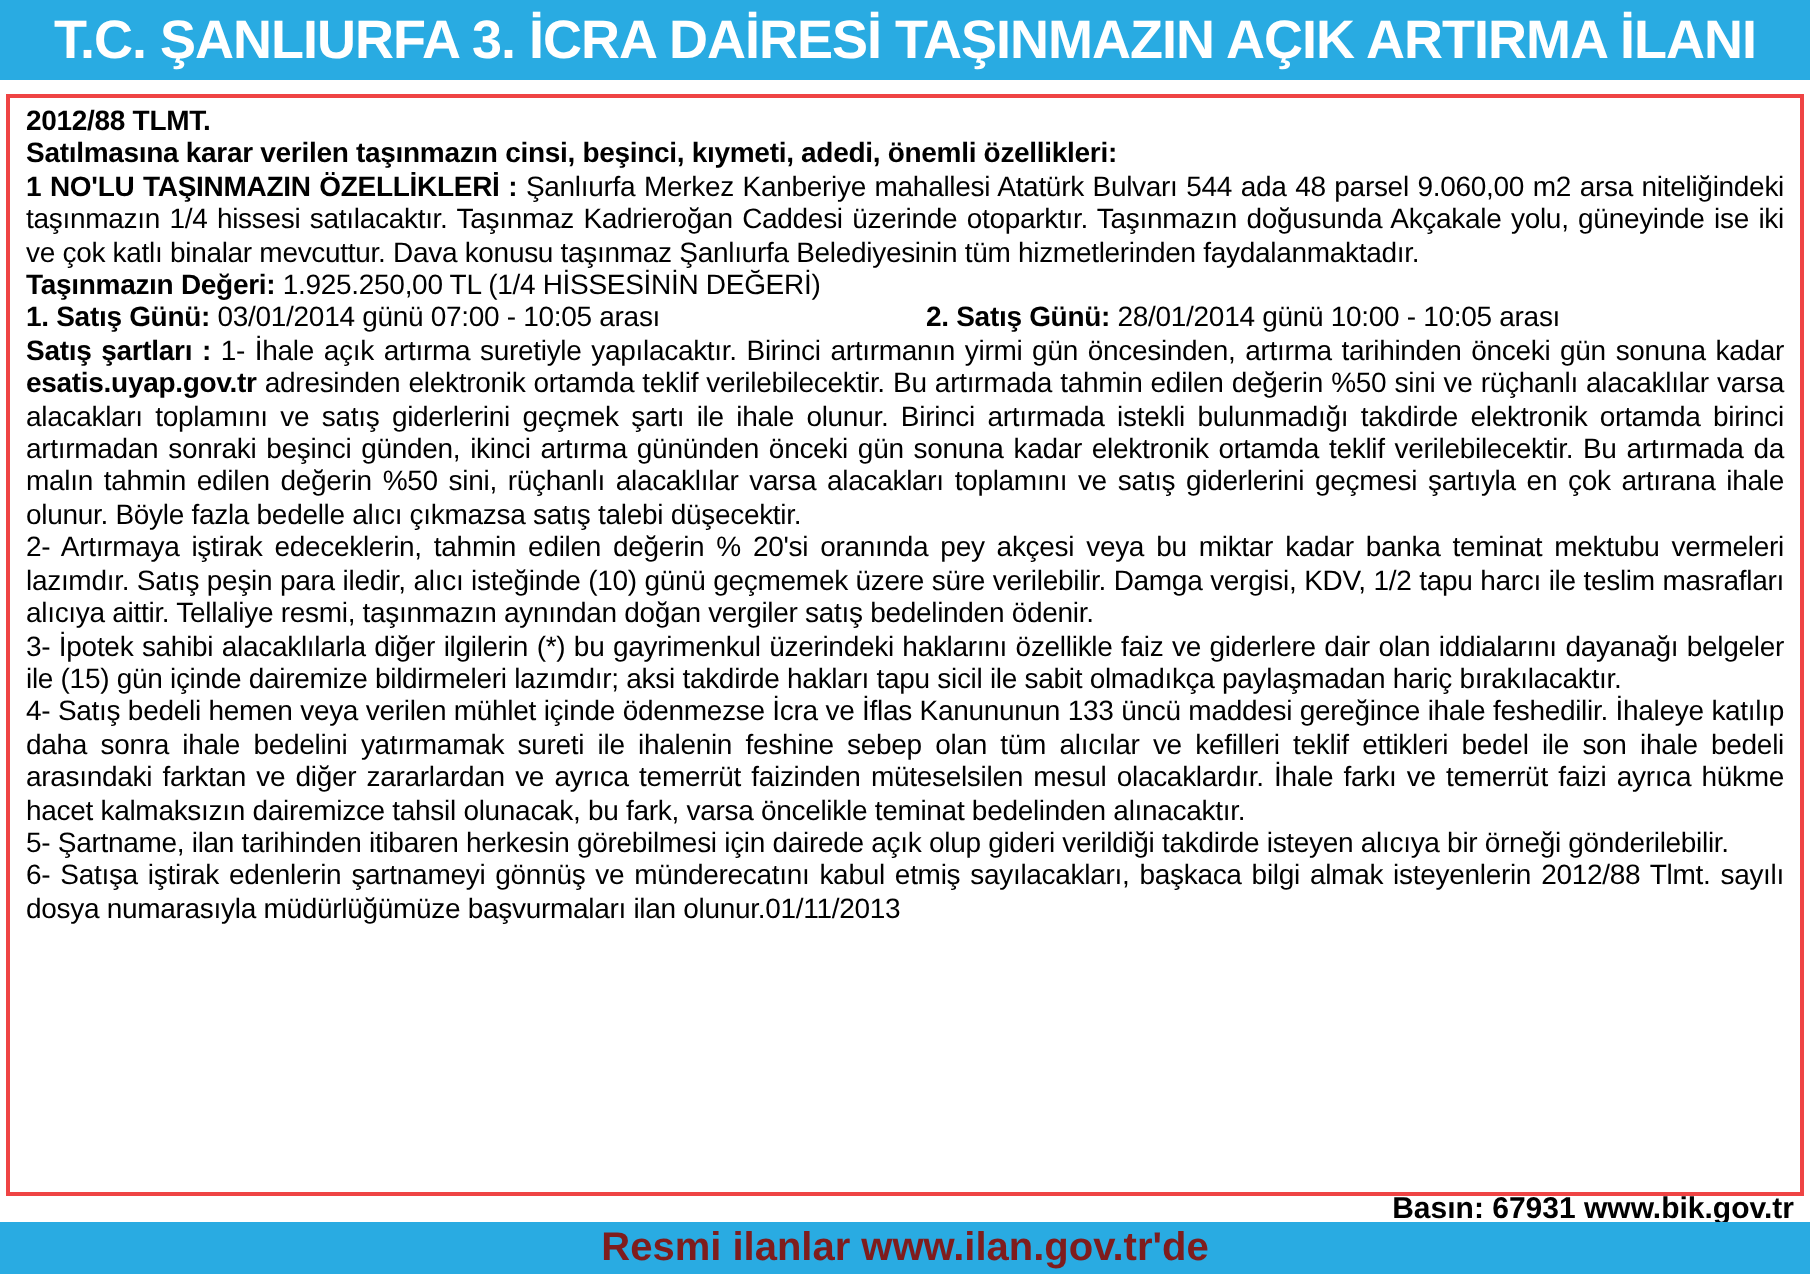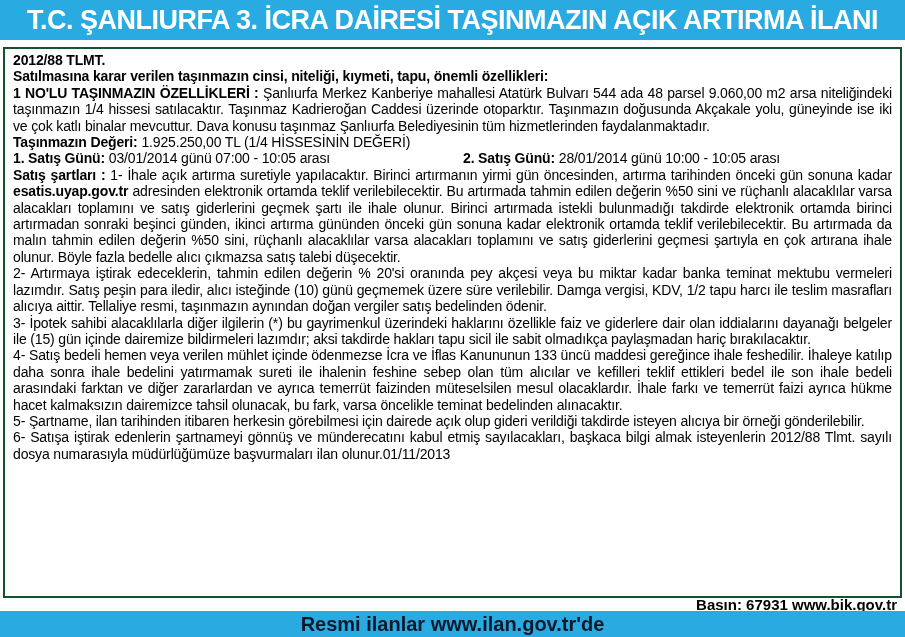--- a/index.html
+++ b/index.html
@@ -27,21 +27,21 @@
     color: #ffffff;
     font-weight: bold;
     font-size: 27px;
     letter-spacing: -0.5px;
     white-space: nowrap;
   }
   .gap { flex: 0 0 7px; }
   .body-box {
     flex: 1 1 auto;
     margin: 0 3px;
-    border: 2px solid #14532d;
+    border: 2px solid #ef4444;
     padding: 3px 8px 0 8px;
     font-size: 14px;
     line-height: 16.4px;
     letter-spacing: -0.15px;
     overflow: hidden;
   }
   .body-box p { margin: 0; }
   .just { text-align: justify; }
   b { font-weight: bold; }
   .sale-days { display: flex; }
@@ -62,40 +62,40 @@
   }
   .footer-band {
     flex: 0 0 26px;
     height: 26px;
     background: #29abe2;
     display: flex;
     align-items: center;
     justify-content: center;
   }
   .footer-band .footer-text {
-    color: #0f172a;
+    color: #7f1d1d;
     font-weight: bold;
     font-size: 20px;
     white-space: nowrap;
   }
 </style>
 </head>
 <body>
 
 <div class="page">
 
   <div class="header-band">
     <span class="title">T.C. ŞANLIURFA 3. İCRA DAİRESİ TAŞINMAZIN AÇIK ARTIRMA İLANI</span>
   </div>
 
   <div class="gap"></div>
 
   <div class="body-box">
     <p><b>2012/88 TLMT.</b></p>
-    <p><b>Satılmasına karar verilen taşınmazın cinsi, niteliği, kıymeti, tapu, önemli özellikleri:</b></p>
+    <p><b>Satılmasına karar verilen taşınmazın cinsi, beşinci, kıymeti, adedi, önemli özellikleri:</b></p>
     <p class="just"><b>1 NO'LU TAŞINMAZIN ÖZELLİKLERİ : </b><span>Şanlıurfa Merkez Kanberiye mahallesi Atatürk Bulvarı 544 ada 48 parsel 9.060,00 m2 arsa niteliğindeki taşınmazın 1/4 hissesi satılacaktır. Taşınmaz Kadrieroğan Caddesi üzerinde otoparktır. Taşınmazın doğusunda Akçakale yolu, güneyinde ise iki ve çok katlı binalar mevcuttur. Dava konusu taşınmaz Şanlıurfa Belediyesinin tüm hizmetlerinden faydalanmaktadır.</span></p>
     <p><b>Taşınmazın Değeri:</b><span> 1.925.250,00 TL (1/4 HİSSESİNİN DEĞERİ)</span></p>
     <div class="sale-days">
       <span class="sale1"><b>1. Satış Günü:</b><span> 03/01/2014 günü 07:00 - 10:05 arası</span></span>
       <span class="sale2"><b>2. Satış Günü:</b><span> 28/01/2014 günü 10:00 - 10:05 arası</span></span>
     </div>
     <p class="just"><b>Satış şartları :</b><span> 1- İhale açık artırma suretiyle yapılacaktır. Birinci artırmanın yirmi gün öncesinden, artırma tarihinden önceki gün sonuna kadar </span><b>esatis.uyap.gov.tr</b><span> adresinden elektronik ortamda teklif verilebilecektir. Bu artırmada tahmin edilen değerin %50 sini ve rüçhanlı alacaklılar varsa alacakları toplamını ve satış giderlerini geçmek şartı ile ihale olunur. Birinci artırmada istekli bulunmadığı takdirde elektronik ortamda birinci artırmadan sonraki beşinci günden, ikinci artırma gününden önceki gün sonuna kadar elektronik ortamda teklif verilebilecektir. Bu artırmada da malın tahmin edilen değerin %50 sini, rüçhanlı alacaklılar varsa alacakları toplamını ve satış giderlerini geçmesi şartıyla en çok artırana ihale olunur. Böyle fazla bedelle alıcı çıkmazsa satış talebi düşecektir.</span></p>
     <p class="just">2- Artırmaya iştirak edeceklerin, tahmin edilen değerin % 20'si oranında pey akçesi veya bu miktar kadar banka teminat mektubu vermeleri lazımdır. Satış peşin para iledir, alıcı isteğinde (10) günü geçmemek üzere süre verilebilir. Damga vergisi, KDV, 1/2 tapu harcı ile teslim masrafları alıcıya aittir. Tellaliye resmi, taşınmazın aynından doğan vergiler satış bedelinden ödenir.</p>
     <p class="just">3- İpotek sahibi alacaklılarla diğer ilgilerin (*) bu gayrimenkul üzerindeki haklarını özellikle faiz ve giderlere dair olan iddialarını dayanağı belgeler ile (15) gün içinde dairemize bildirmeleri lazımdır; aksi takdirde hakları tapu sicil ile sabit olmadıkça paylaşmadan hariç bırakılacaktır.</p>
     <p class="just">4- Satış bedeli hemen veya verilen mühlet içinde ödenmezse İcra ve İflas Kanununun 133 üncü maddesi gereğince ihale feshedilir. İhaleye katılıp daha sonra ihale bedelini yatırmamak sureti ile ihalenin feshine sebep olan tüm alıcılar ve kefilleri teklif ettikleri bedel ile son ihale bedeli arasındaki farktan ve diğer zararlardan ve ayrıca temerrüt faizinden müteselsilen mesul olacaklardır. İhale farkı ve temerrüt faizi ayrıca hükme hacet kalmaksızın dairemizce tahsil olunacak, bu fark, varsa öncelikle teminat bedelinden alınacaktır.</p>

